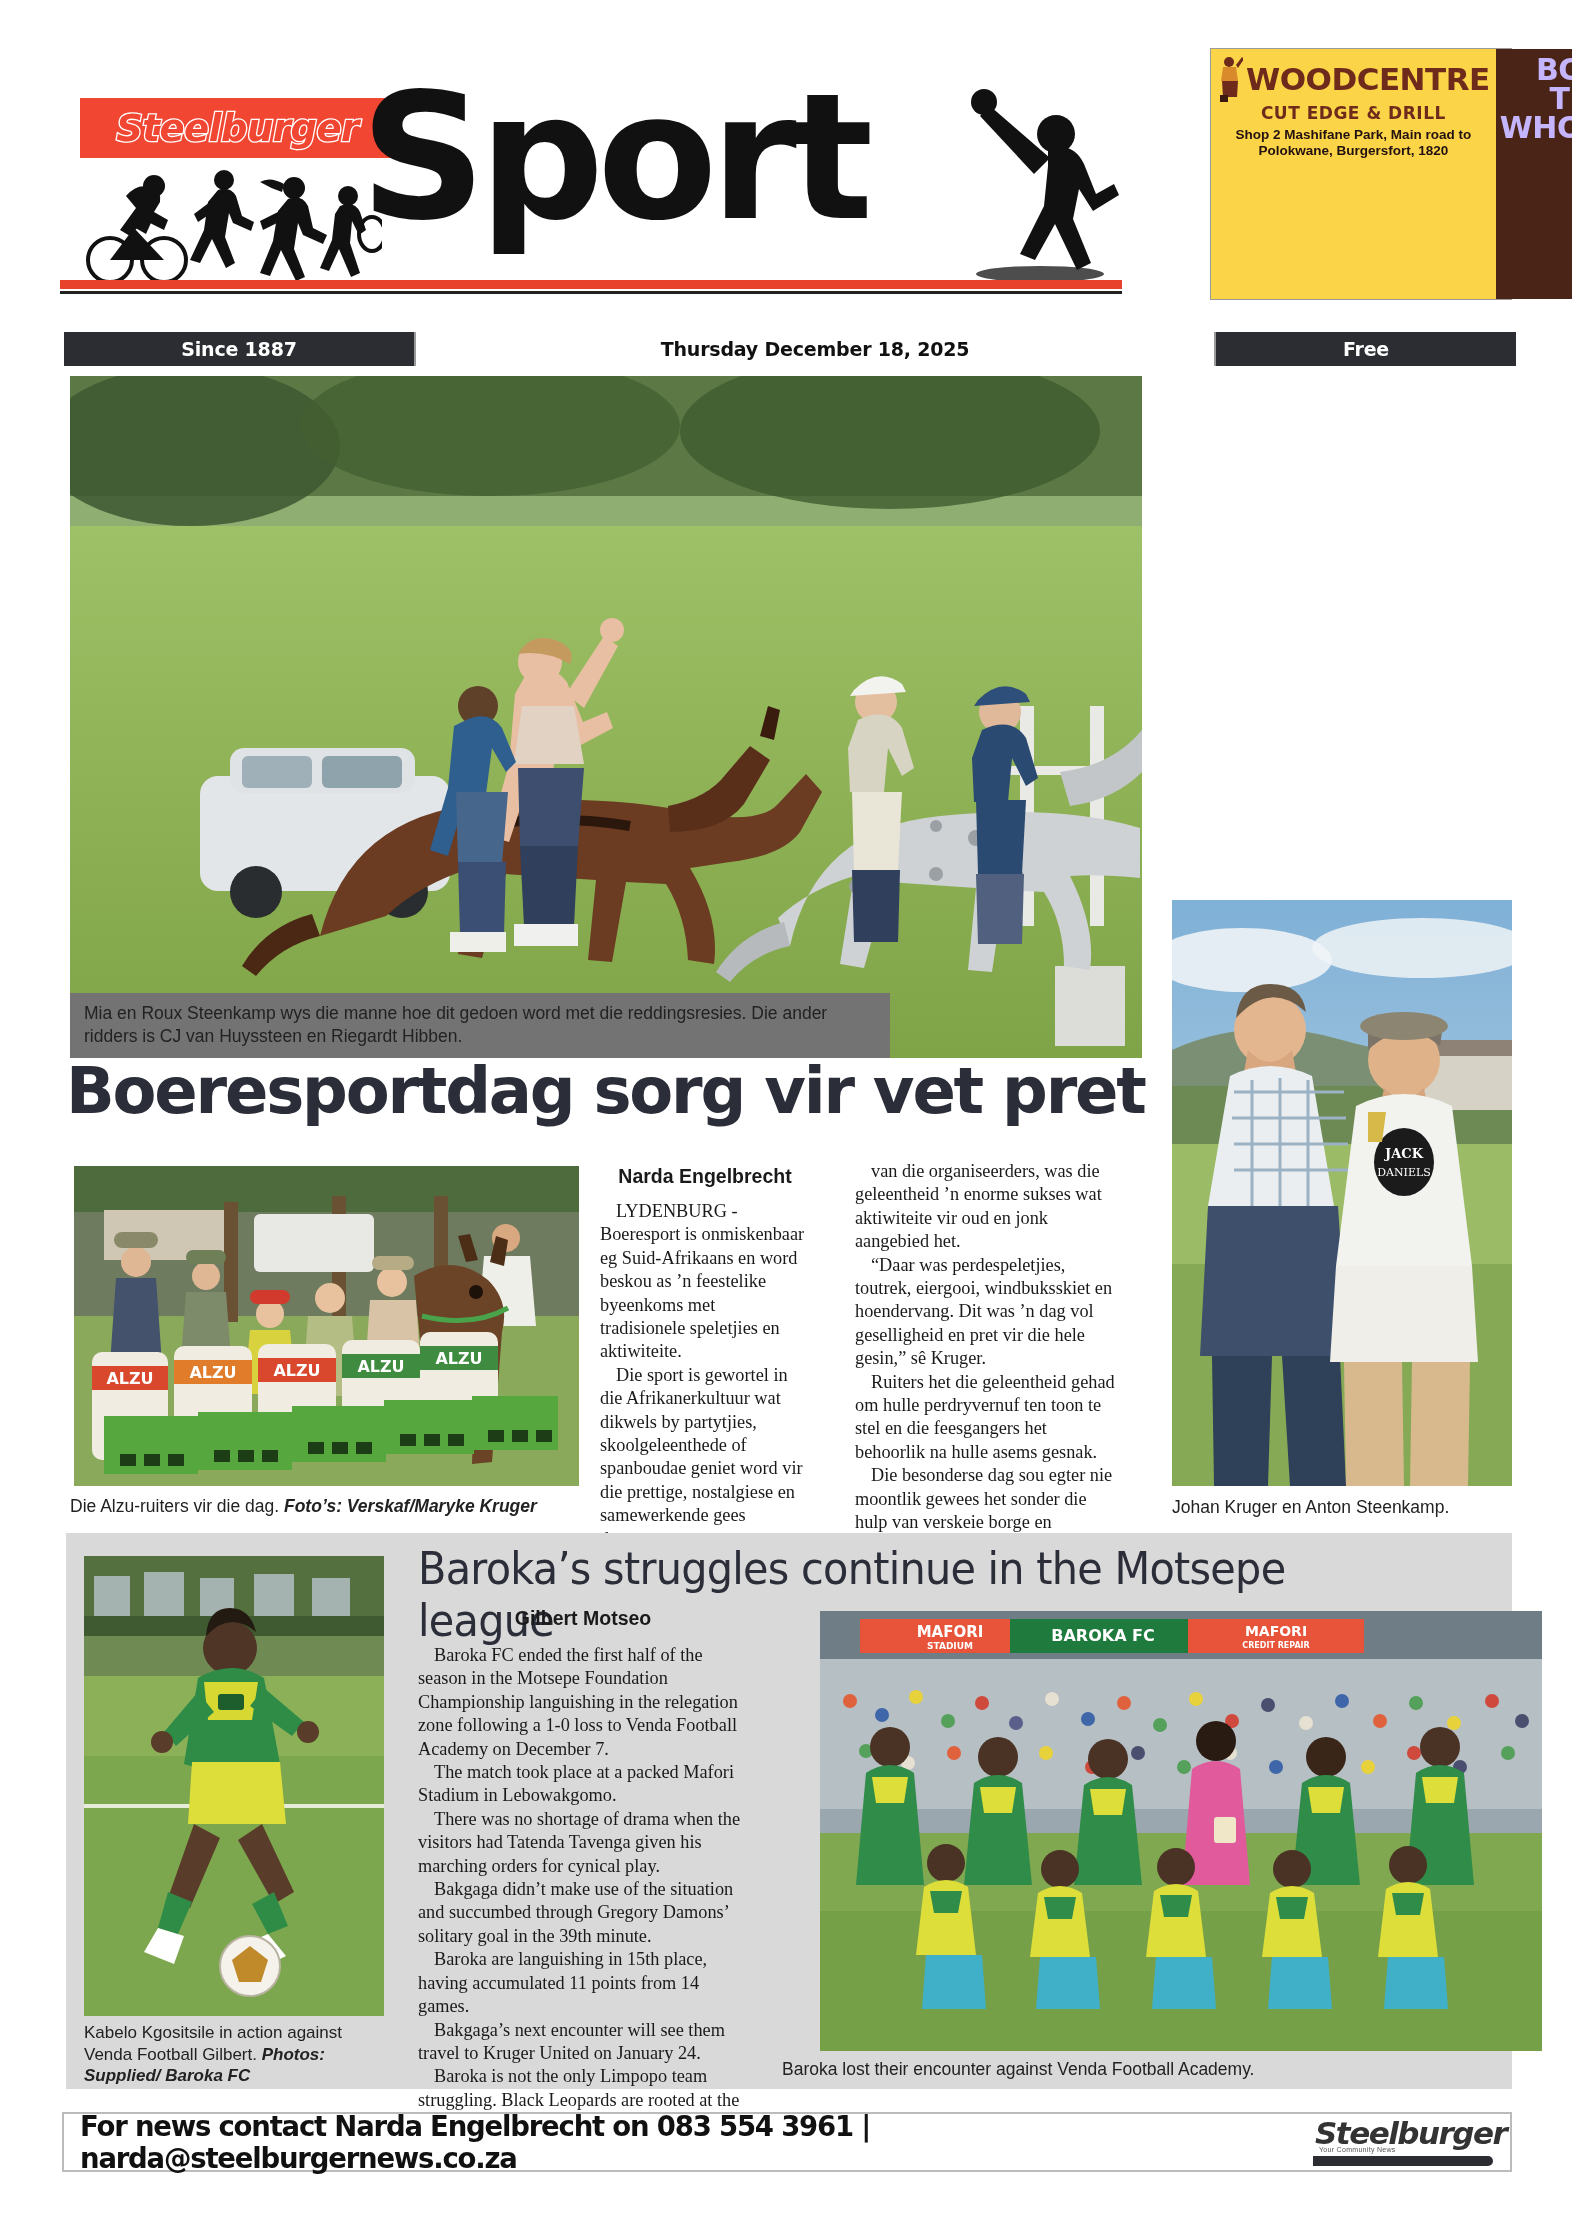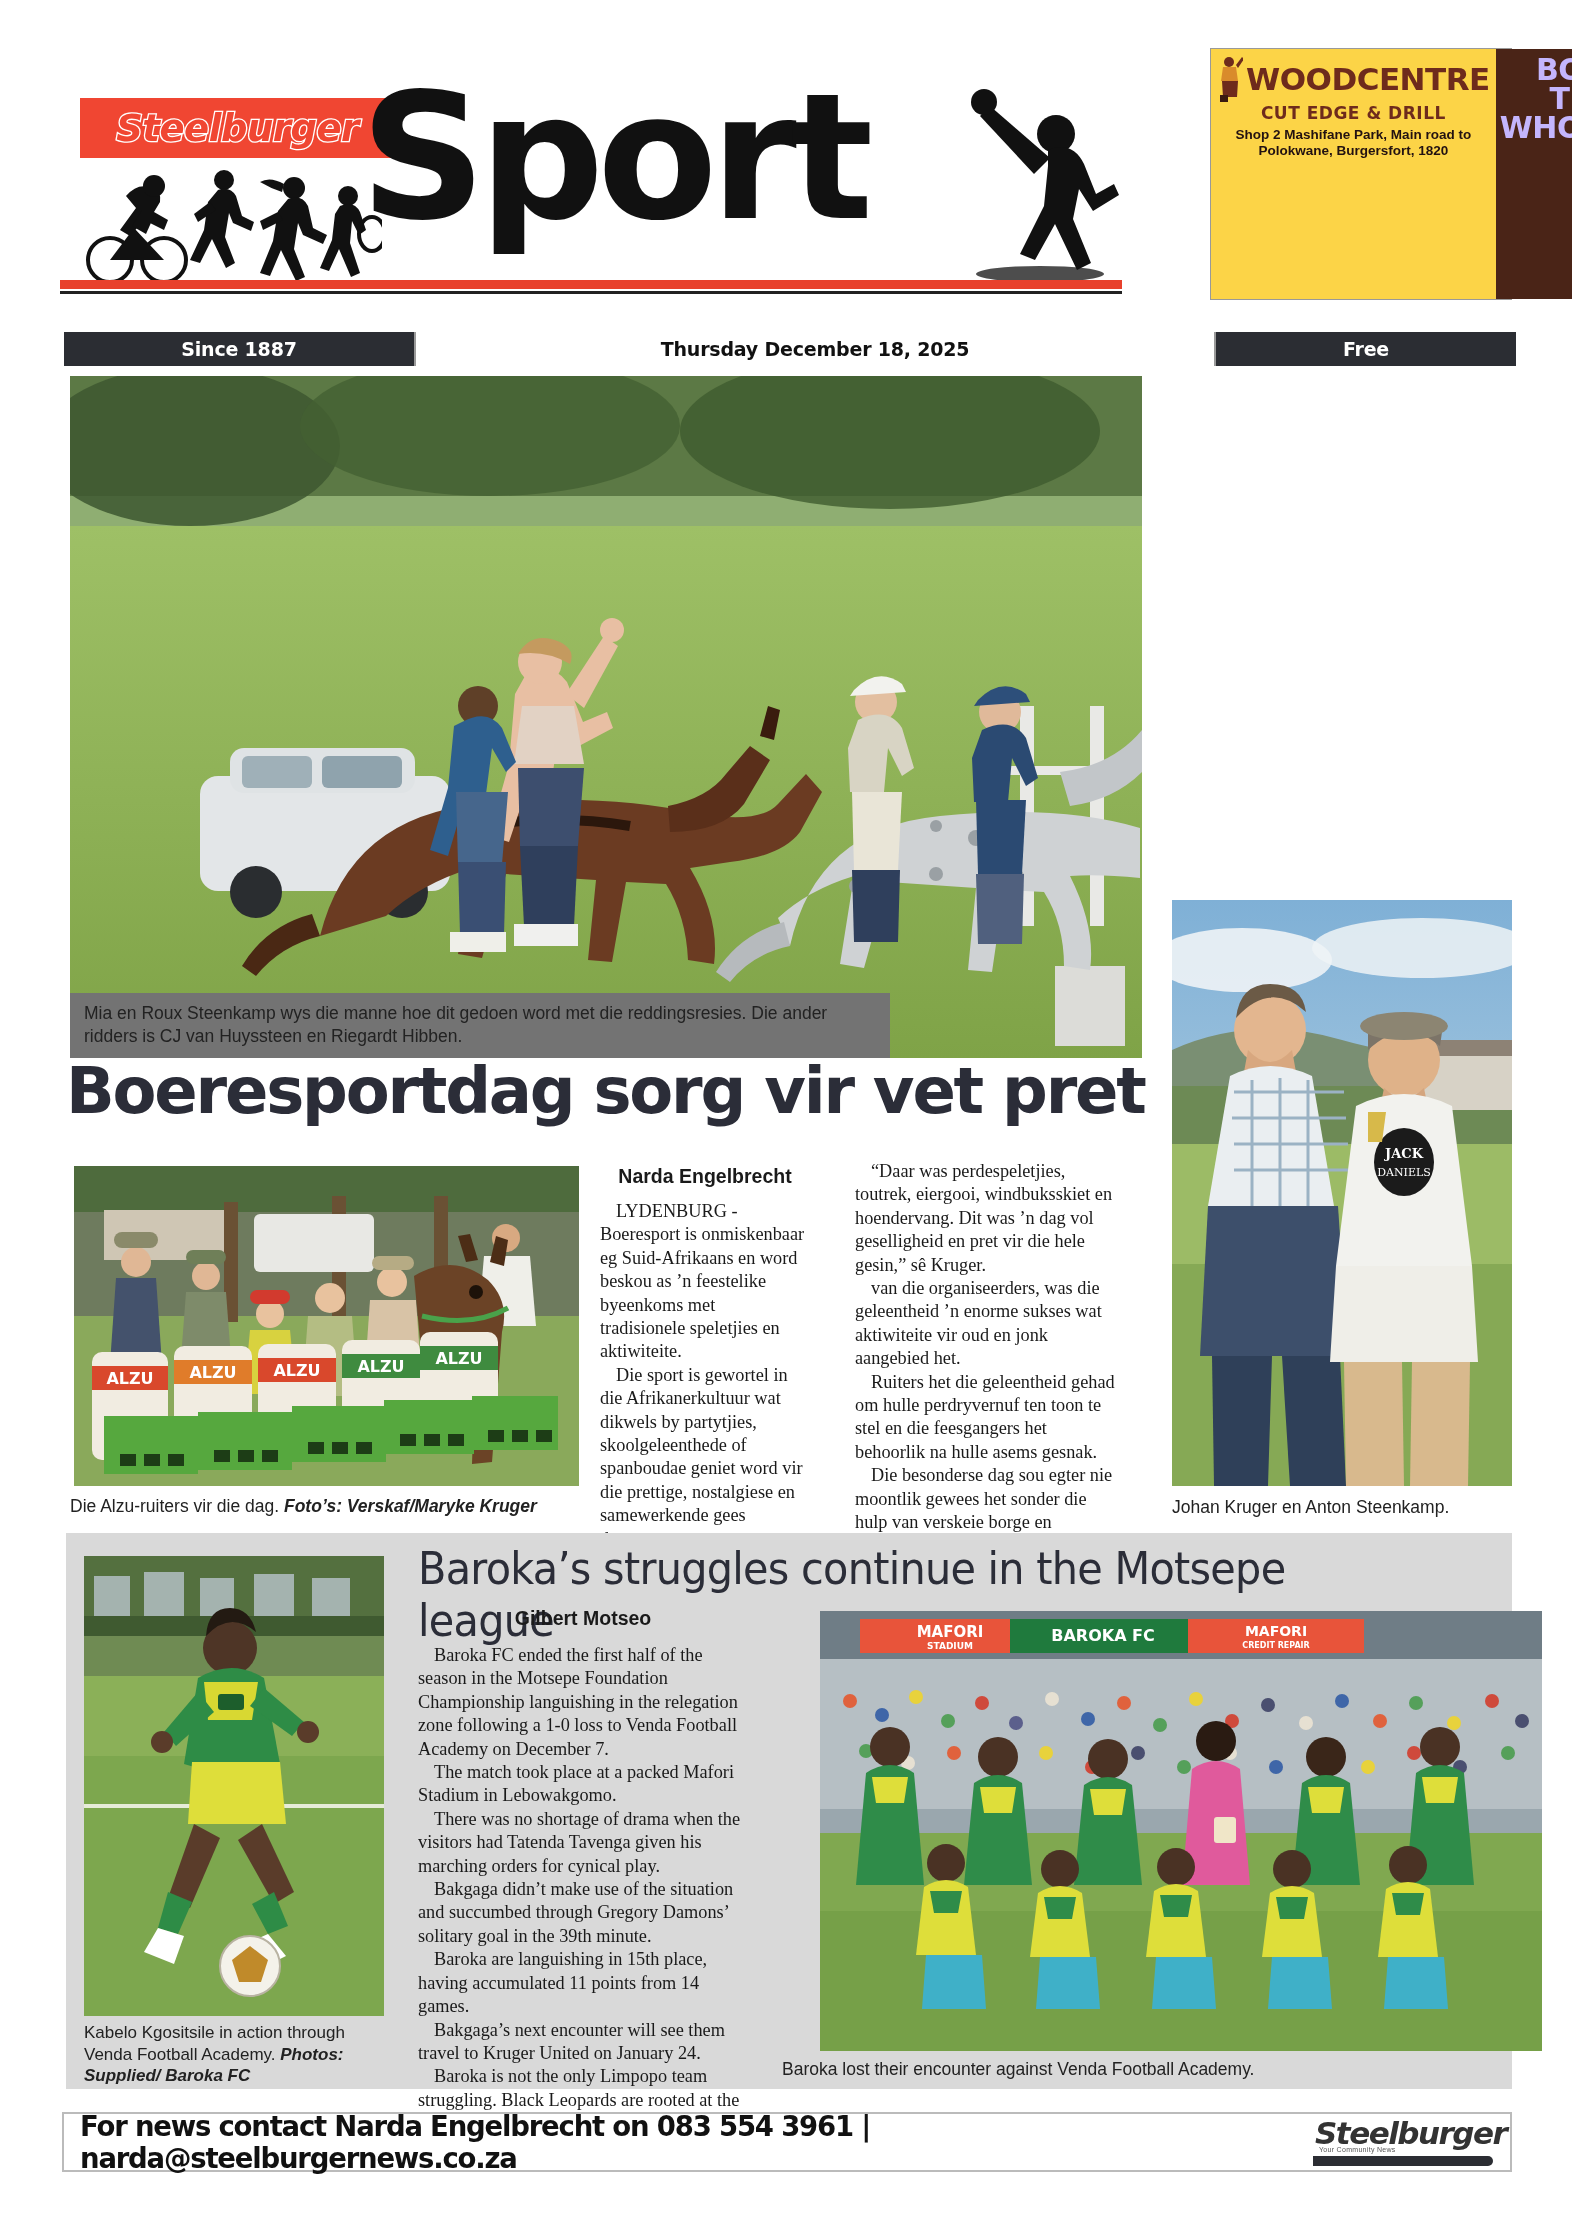--- a/index.html
+++ b/index.html
@@ -346,22 +346,22 @@
   <div class="headline1">Boeresportdag sorg vir vet pret</div>
 
   <div class="byline1">Narda Engelbrecht</div>
   <div class="col a1c1">
       <p>LYDENBURG - Boeresport is onmiskenbaar eg Suid-Afrikaans en word beskou as ’n feestelike byeenkoms met tradisionele speletjies en aktiwiteite.</p>
       <p>Die sport is gewortel in die Afrikanerkultuur wat dikwels by partytjies, skoolgeleenthede of spanboudae geniet word vir die prettige, nostalgiese en samewerkende gees daarvan.</p>
       <p>Dit was inderdaad die geval toe ’n Boeresportdag op 6 Desember op Rooikat Rugbypark se gronde aangebied is.</p>
       <p>Volgens Maryke Kruger, een</p>
     </div>
   <div class="col a1c2">
+      <p>van die organiseerders, was die geleentheid ’n enorme sukses wat aktiwiteite vir oud en jonk aangebied het.</p>
       <p>“Daar was perdespeletjies, toutrek, eiergooi, windbuksskiet en hoendervang. Dit was ’n dag vol geselligheid en pret vir die hele gesin,” sê Kruger.</p>
-      <p>van die organiseerders, was die geleentheid ’n enorme sukses wat aktiwiteite vir oud en jonk aangebied het.</p>
       <p>Ruiters het die geleentheid gehad om hulle perdryvernuf ten toon te stel en die feesgangers het behoorlik na hulle asems gesnak.</p>
       <p>Die besonderse dag sou egter nie moontlik gewees het sonder die hulp van verskeie borge en individue wat daartoe bygedra het.</p>
     </div>
 
   <div class="photo-alzu">
     <svg viewBox="0 0 505 320" width="505" height="320">
       <rect width="505" height="320" fill="#8aa95b"></rect>
       <rect width="505" height="150" fill="#6e7b5e"></rect>
       <rect x="0" y="0" width="505" height="46" fill="#4e6b3d"></rect>
       <rect x="150" y="36" width="14" height="120" fill="#6a5134"></rect>
@@ -556,21 +556,21 @@
       </g>
 
       <g>
         <circle cx="166" cy="410" r="30" fill="#f4f2ea"></circle>
         <path d="M166 390 l18 14 l-7 22 h-22 l-7 -22 z" fill="#c08a2a"></path>
         <circle cx="166" cy="410" r="30" fill="none" stroke="#b9b3a2" stroke-width="2"></circle>
       </g>
     </svg>
   </div>
   <div class="cap-kabelo">
-    <span>Kabelo Kgositsile in action through Venda Football Academy. </span><b>Photos: Supplied/ Baroka FC</b>
+    <span>Kabelo Kgositsile in action against Venda Football Gilbert. </span><b>Photos: Supplied/ Baroka FC</b>
   </div>
 
   <div class="photo-team">
     <svg viewBox="0 0 722 440" width="722" height="440">
       <rect width="722" height="440" fill="#7ea84f"></rect>
       <rect width="722" height="230" fill="#9aa7ae"></rect>
       <rect width="722" height="58" fill="#6f7d86"></rect>
 
       <rect x="40" y="8" width="180" height="34" fill="#e8543a"></rect>
       <text x="130" y="26" font-size="15" font-weight="bold" fill="#fff" text-anchor="middle" font-family="DejaVu Sans">MAFORI</text>

